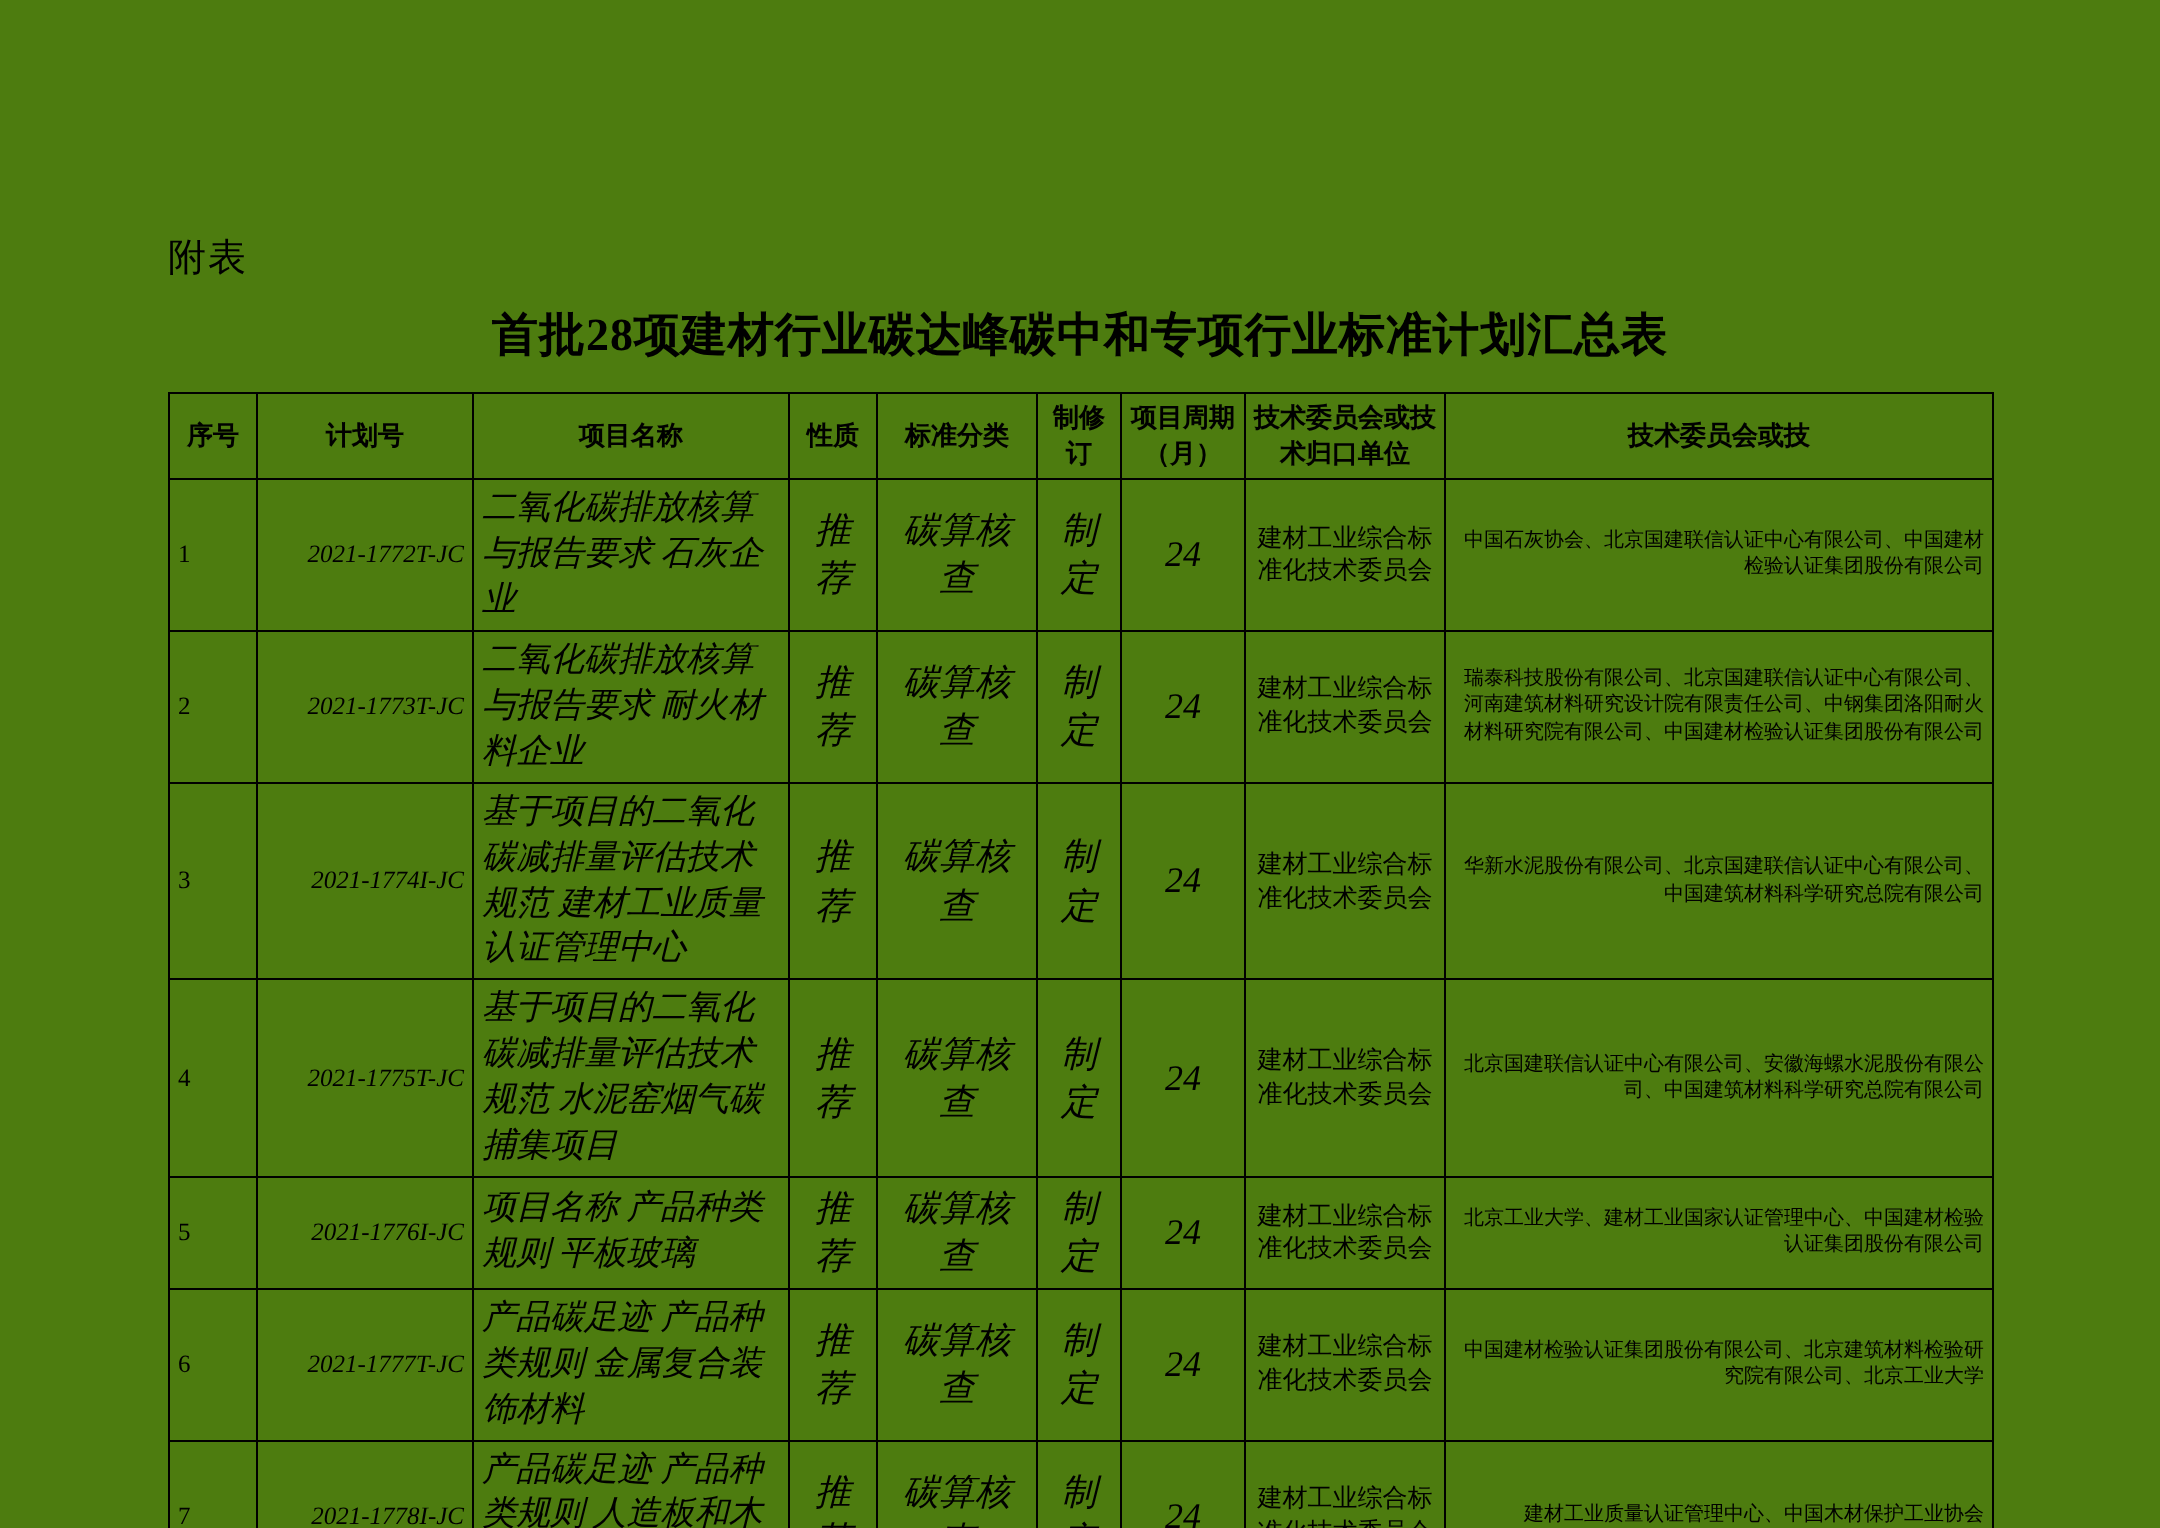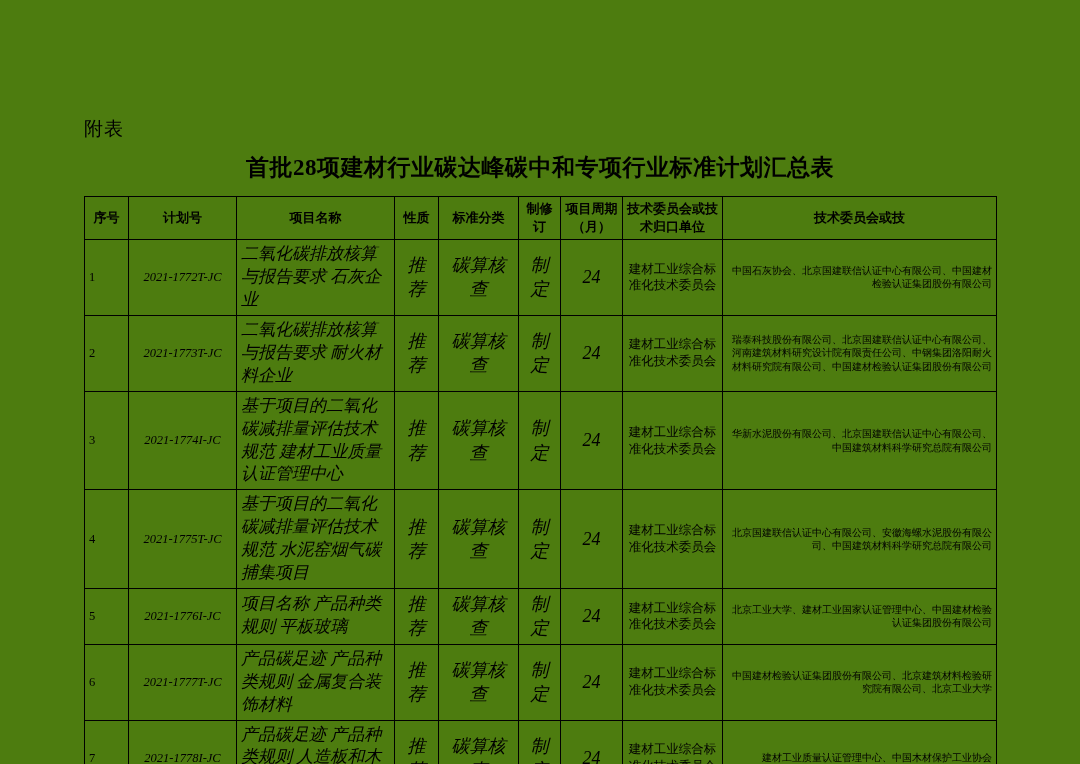--- a/index.html
+++ b/index.html
@@ -62,21 +62,21 @@
     font-size: 13px;
     height: 38px;
     padding: 2px 2px;
   }
   td.c-idx {
     text-align: left;
     padding-left: 6px;
     font-size: 12.5px;
   }
   td.c-plan {
-    text-align: center;
+    text-align: right;
     font-size: 12.5px;
     font-style: italic;
   }
   td.c-name {
     text-align: left;
     font-size: 17px;
     font-style: italic;
   }
   td.c-nature, td.c-class, td.c-revise, td.c-period {
     text-align: center;

